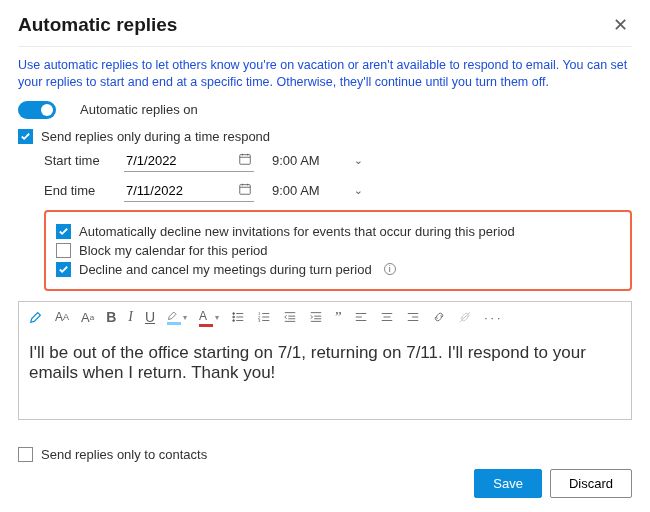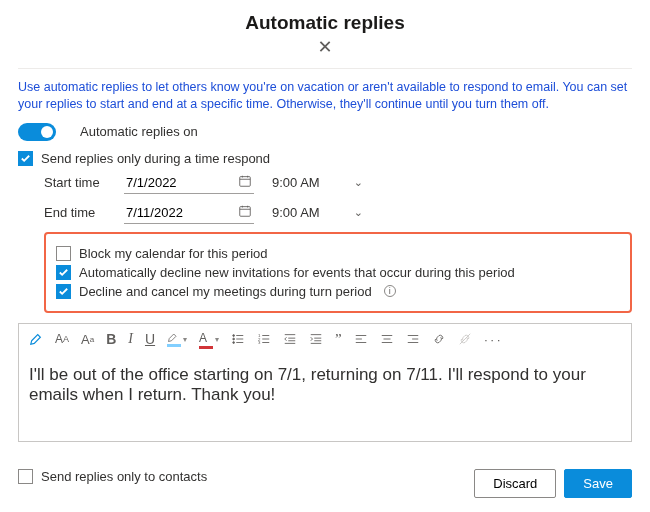--- a/index.html
+++ b/index.html
@@ -8,21 +8,21 @@
     font-family: "Segoe UI", Arial, sans-serif;
     font-size: 13px;
     color: #323130;
     background: #fff;
     width: 650px;
     height: 512px;
     overflow: hidden;
     padding: 12px 18px 16px 18px;
     position: relative;
   }
-  .header { display: flex; align-items: center; justify-content: space-between; flex-direction: column; }
+  .header { display: flex; align-items: center; justify-content: space-between; }
   .title { font-size: 19px; font-weight: 600; color: #1b1a19; }
   .close-x { font-size: 18px; color: #605e5c; cursor: pointer; padding: 2px 4px; }
   .divider { border: 0; border-top: 1px solid #edebe9; margin: 8px 0 10px 0; }
   .intro { color: #1d4ed8; font-size: 12.5px; line-height: 1.35; margin-bottom: 10px; }
   .toggle-row { display: flex; align-items: center; gap: 24px; margin-bottom: 10px; }
   .toggle {
     width: 38px; height: 18px; border-radius: 10px;
     background: #0a8cdb; position: relative; cursor: pointer;
   }
   .toggle::after {
@@ -147,39 +147,39 @@
       </span>
     </span>
     <span class="time-val">
       <span>9:00 AM</span>
       <span class="chev">⌄</span>
     </span>
   </div>
 
   <div class="highlight-box">
     <div class="cb-row">
+      <span class="cb checked">
+        <svg width="11" height="11" viewBox="0 0 12 12">
+            <path d="M2 6l2.5 2.5L10 3" stroke="#fff" stroke-width="2" fill="none"></path>
+          </svg>
+      </span>
+      <span>Automatically decline new invitations for events that occur during this period</span>
+    </div>
+    <div class="cb-row">
       <span class="cb">
         
       </span>
       <span>Block my calendar for this period</span>
     </div>
     <div class="cb-row">
       <span class="cb checked">
         <svg width="11" height="11" viewBox="0 0 12 12">
             <path d="M2 6l2.5 2.5L10 3" stroke="#fff" stroke-width="2" fill="none"></path>
           </svg>
       </span>
-      <span>Automatically decline new invitations for events that occur during this period</span>
-    </div>
-    <div class="cb-row">
-      <span class="cb checked">
-        <svg width="11" height="11" viewBox="0 0 12 12">
-            <path d="M2 6l2.5 2.5L10 3" stroke="#fff" stroke-width="2" fill="none"></path>
-          </svg>
-      </span>
       <span>Decline and cancel my meetings during turn period</span>
       <span class="info-icon">i</span>
     </div>
   </div>
 </div>
 
 <div class="editor">
   <div class="toolbar">
     <span class="tb">
         <svg width="14" height="14" viewBox="0 0 16 16">
@@ -283,15 +283,15 @@
 </div>
 
 <div class="footer-row">
   <span class="cb">
     
   </span>
   <span>Send replies only to contacts</span>
 </div>
 
 <div class="actions">
+  <button class="btn primary">Save</button>
   <button class="btn">Discard</button>
-  <button class="btn primary">Save</button>
 </div>
 
 </body></html>

